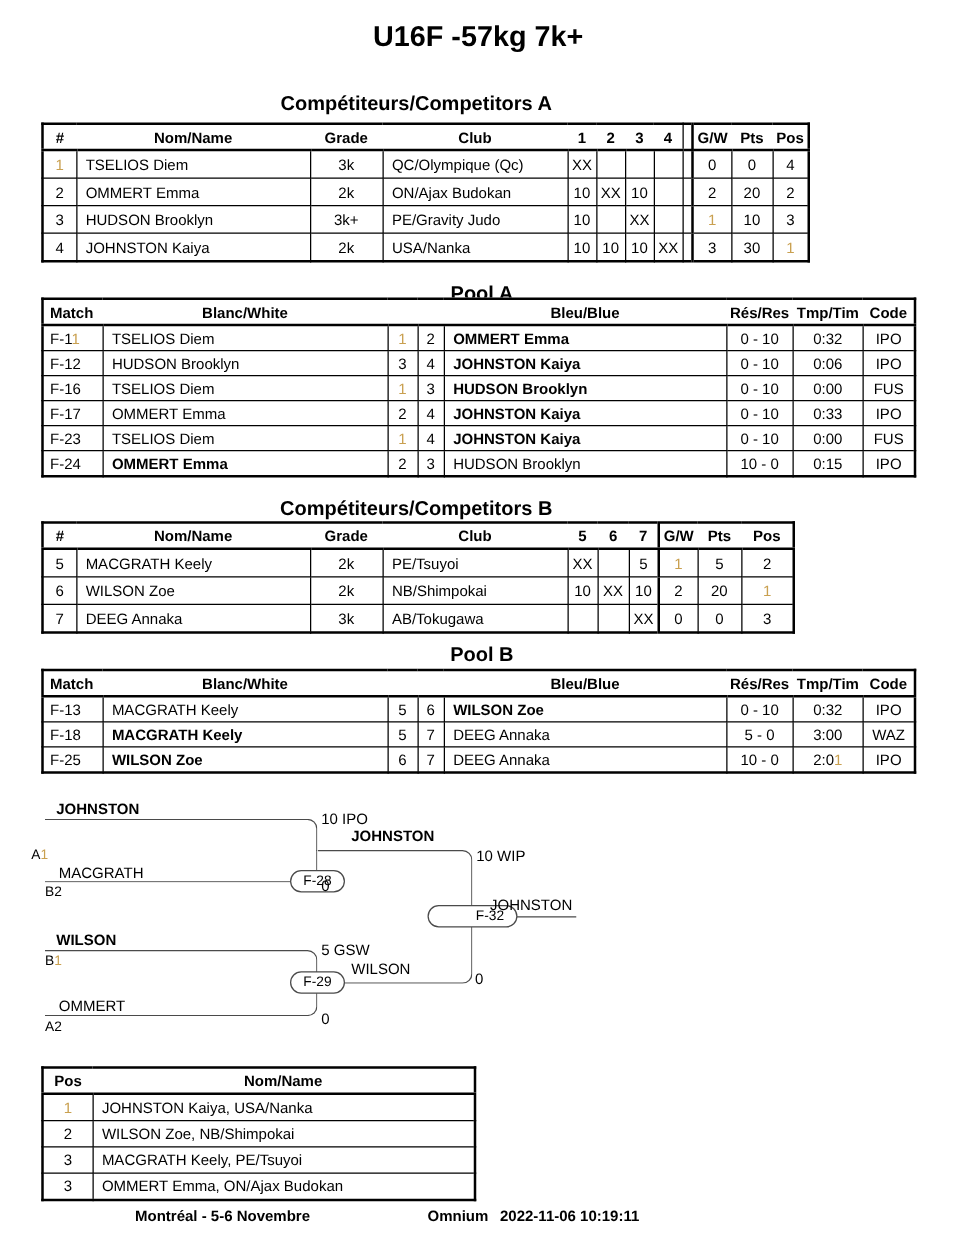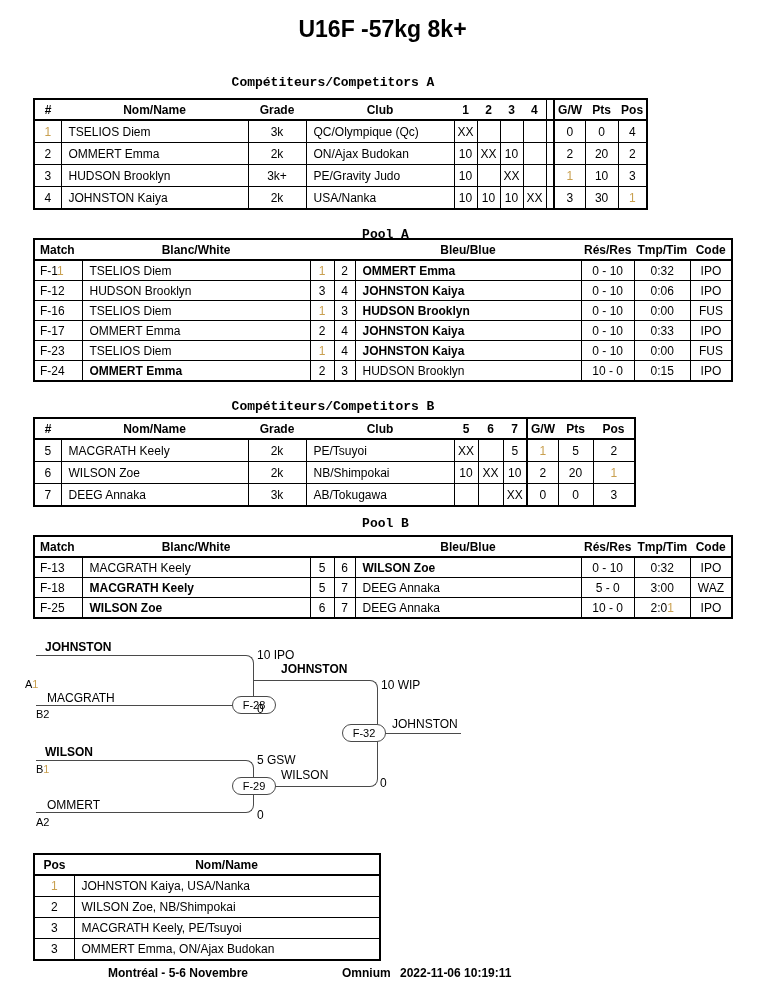--- a/index.html
+++ b/index.html
@@ -1,20 +1,20 @@
 <!DOCTYPE html>
 <html style="--tan: #c9a050;"><head>
 <meta charset="utf-8">
 <style>
   html,body{margin:0;padding:0;background:#fff;}
   .page{position:relative;width:765px;height:990px;background:#fff;color:#000;
         font-family:"Liberation Sans","DejaVu Sans",sans-serif;overflow:hidden;}
   .abs{position:absolute;}
   .page-title{top:16px;left:0;width:765px;text-align:center;font-size:23px;font-weight:bold;}
-  .sec-title{font-size:13px;font-weight:bold;text-align:center;font-family:Liberation Mono, monospace;}
+  .sec-title{font-size:16px;font-weight:bold;text-align:center;}
   table{position:absolute;border-collapse:collapse;table-layout:fixed;font-size:12px;
         border:2px solid #000;background:#fff;}
   td{border:1px solid #000;padding:0 3px;white-space:nowrap;overflow:hidden;}
   th{border:none;border-bottom:2px solid #000;padding:0 3px;font-size:12px;white-space:nowrap;overflow:hidden;}
   .t-comp td{height:21px;}
   .t-comp th{height:19px;}
   .t-pool td{height:19px;}
   .t-pool th{height:19px;margin-left:20px;}
   .t-res td{height:20px;}
   .t-res th{height:19px;}
@@ -34,21 +34,21 @@
         background:#fff;z-index:3;text-align:center;font-size:11px;line-height:16px;}
   .bk-label{position:absolute;font-size:12px;z-index:4;white-space:nowrap;}
   .bk-seed{position:absolute;font-size:11px;z-index:4;white-space:nowrap;}
   .footer{position:absolute;font-size:12px;font-weight:bold;white-space:nowrap;}
 </style>
 </head>
 <body>
 
 <div class="page">
 
-  <div class="abs page-title">U16F -57kg 8k+</div>
+  <div class="abs page-title">U16F -57kg 7k+</div>
 
   <div class="abs sec-title" style="left:33px;top:75px;width:600px;">Compétiteurs/Competitors A</div>
   <table class="t-comp" style="left:33px;top:98px;">
     <colgroup>
         <col style="width:27px">
         <col style="width:187px">
         <col style="width:58px">
         <col style="width:148px">
         <col style="width:23px">
         <col style="width:23px">
@@ -353,21 +353,21 @@
     <div class="br br-top" style="left:36px;top:655px;width:217px;height:25px;"></div>
     <div class="br br-bot" style="left:36px;top:680px;width:217px;height:25px;"></div>
     <div class="br br-top" style="left:36px;top:760px;width:217px;height:26px;"></div>
     <div class="br br-bot" style="left:36px;top:786px;width:217px;height:26px;"></div>
     <div class="br br-top" style="left:254px;top:680px;width:123px;height:53px;"></div>
     <div class="br br-bot" style="left:254px;top:733px;width:123px;height:53px;"></div>
     <div class="br br-line" style="left:384px;top:733px;width:77px;height:0;"></div>
 
     <div class="oval" style="left:232px;top:696px;">F-28</div>
     <div class="oval" style="left:232px;top:777px;">F-29</div>
-    <div class="oval" style="left:342px;top:724px;">F-32</div>
+    <div class="oval" style="left:342px;top:724px;padding-left:28px;">F-32</div>
 
     <div class="bk-label b" style="left:45px;top:640px;">JOHNSTON</div>
     <div class="bk-seed" data-tan="last" style="left:25px;top:658px;margin-top:20px;"><span>A</span><span class="tan">1</span></div>
     <div class="bk-label" style="left:47px;top:691px;">MACGRATH</div>
     <div class="bk-seed" style="left:36px;top:708px;">B2</div>
     <div class="bk-label b" style="left:45px;top:745px;">WILSON</div>
     <div class="bk-seed" data-tan="last" style="left:36px;top:763px;"><span>B</span><span class="tan">1</span></div>
     <div class="bk-label" style="left:47px;top:798px;">OMMERT</div>
     <div class="bk-seed" style="left:36px;top:816px;">A2</div>
 

